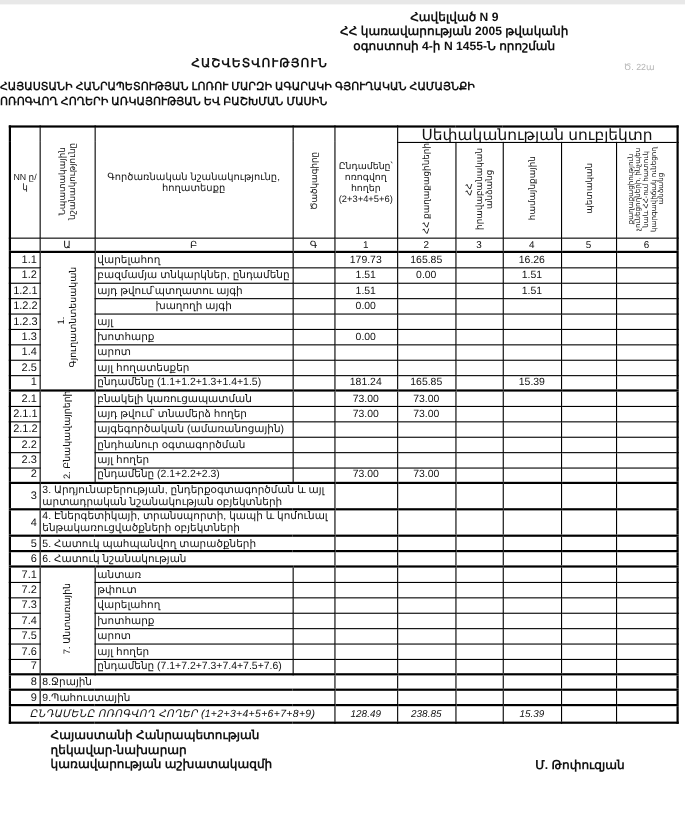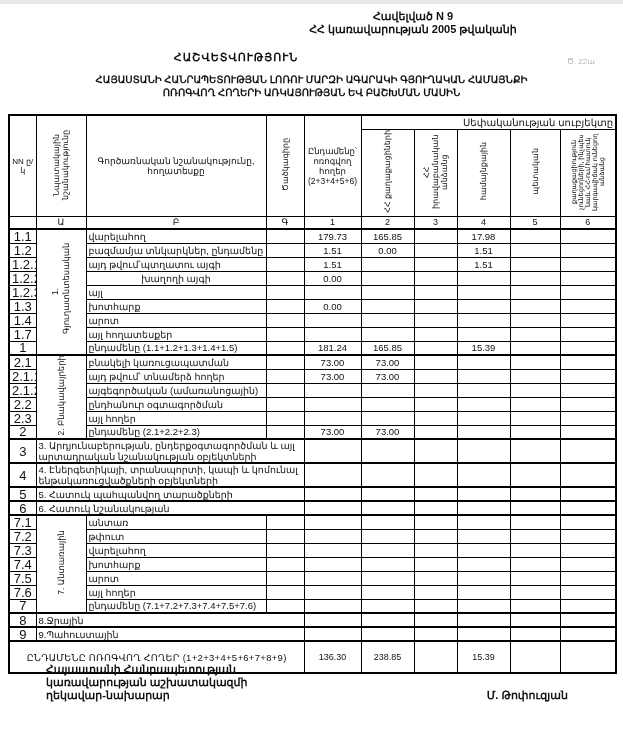--- a/index.html
+++ b/index.html
@@ -8,21 +8,21 @@
     position: relative; width: 623px; height: 743px; margin: 4px auto;
     background: #ffffff; color: #111;
     font-family: "Liberation Sans", sans-serif;
     overflow: hidden;
   }
   .appendix { position:absolute; top:6px; left:248px; width:330px; text-align:center;
     font-size:11px; font-weight:bold; line-height:13px; }
   .report-label { position:absolute; top:47px; left:86px; width:300px; text-align:center;
     font-size:11px; font-weight:bold; letter-spacing:1px; }
   .stamp { position:absolute; top:53px; right:28px; font-size:8px; color:#b5b5b5; }
-  .main-title { position:absolute; top:69px; left:0; width:623px; text-align:center;
+  .main-title { position:absolute; top:69px; left:0; width:623px; 
     font-size:10px; font-weight:bold; line-height:13px; }
   table.report {
     position:absolute; top:110px; left:8px;
     border-collapse: collapse; table-layout: fixed; width:607px;
     font-size:9px;
   }
   table.report col.c-nn   { width:27px; }
   table.report col.c-grp  { width:50px; }
   table.report col.c-act  { width:180px; }
   table.report col.c-code { width:38px; }
@@ -33,51 +33,52 @@
   table.report col.c-v5   { width:50px; }
   table.report col.c-v6   { width:56px; }
   table.report th, table.report td {
     border:1px solid #000; padding:0 2px; overflow:hidden;
     font-weight:normal; vertical-align:middle;
   }
   table.report { border:2px solid #000; }
   th.hdr { font-size:8px; text-align:center; line-height:9px; }
   th.hdr-act { font-size:9px; line-height:10px; }
   th.hdr-total { font-size:8.5px; line-height:10px; }
-  th.own-strip { height:14px; font-size:10px;text-align:right; }
+  th.own-strip { height:14px; font-size:14px; }
   .vert {
     writing-mode: vertical-rl; transform: rotate(180deg);
     white-space: normal; margin:0 auto; display:inline-block;
     max-height:86px;
   }
   tr.vhead th { height:86px; text-align:center; vertical-align:middle; }
   th.own6 { font-size:6.5px; line-height:7px; }
   tr.idx td { height:13px; text-align:center; font-size:9px; padding:0; border-bottom:2px solid #000; }
   tbody td { height:14px; line-height:11px; font-size:9.5px; }
-  td.nn { text-align:center; font-size:13px; }
+  td.nn { text-align:right; font-size:10px; }
   td.val { text-align:center; }
   td.group-cell { text-align:center; font-size:8.5px; }
   td.label.center { text-align:center; }
   td.label .split { display:flex; padding-right:28px; }
   tr.sec td { border-top:2px solid #000; }
-  tr.grand td { border-top:2px solid #000; height:32px; }
+  tr.grand td { border-top:2px solid #000; height:16px;font-style:italic; }
   td.grand-label { text-align:center; font-size:9.5px; letter-spacing:0.3px; }
   .signature { position:absolute; top:659px; left:46px; width:540px; display:flex;
     justify-content:space-between; align-items:flex-end;gap:16px; }
   .sig-lines { font-size:11px; font-weight:bold; line-height:13px; }
   .sig-name { font-size:11px; font-weight:bold; padding-right:18px; }
 </style>
 </head>
 <body>
 
 <div class="page">
 
   <div class="appendix">
     <div>Հավելված N 9</div>
     <div>ՀՀ կառավարության 2005 թվականի</div>
+    <div>օգոստոսի 4-ի N 1455-Ն որոշման</div>
   </div>
 
   <div class="report-label">ՀԱՇՎԵՏՎՈՒԹՅՈՒՆ</div>
   <div class="stamp">Ծ. 22ա</div>
 
   <div class="main-title">
     <div>ՀԱՅԱՍՏԱՆԻ ՀԱՆՐԱՊԵՏՈՒԹՅԱՆ ԼՈՌՈՒ ՄԱՐԶԻ ԱԳԱՐԱԿԻ ԳՅՈՒՂԱԿԱՆ ՀԱՄԱՅՆՔԻ</div>
     <div>ՈՌՈԳՎՈՂ ՀՈՂԵՐԻ ԱՌԿԱՅՈՒԹՅԱՆ ԵՎ ԲԱՇԽՄԱՆ ՄԱՍԻՆ</div>
   </div>
 
@@ -125,21 +126,21 @@
     </thead>
     <tbody id="tbody">
         <tr>
           <td class="nn">1.1</td>
           <td class="group-cell" rowspan="9"><span class="vert">1. Գյուղատնտեսական</span></td>
           <td class="label">վարելահող</td>
           <td class="code-cell"></td>
           <td class="val">179.73</td>
           <td class="val">165.85</td>
           <td class="val"></td>
-          <td class="val">17.98</td>
+          <td class="val">16.26</td>
           <td class="val"></td>
           <td class="val"></td>
         </tr>
         <tr>
           <td class="nn">1.2</td>
           <td class="label">բազմամյա տնկարկներ, ընդամենը</td>
           <td class="code-cell"></td>
           <td class="val">1.51</td>
           <td class="val">0.00</td>
           <td class="val"></td>
@@ -201,21 +202,21 @@
           <td class="label">արոտ</td>
           <td class="code-cell"></td>
           <td class="val"></td>
           <td class="val"></td>
           <td class="val"></td>
           <td class="val"></td>
           <td class="val"></td>
           <td class="val"></td>
         </tr>
         <tr>
-          <td class="nn">1.7</td>
+          <td class="nn">2.5</td>
           <td class="label">այլ հողատեսքեր</td>
           <td class="code-cell"></td>
           <td class="val"></td>
           <td class="val"></td>
           <td class="val"></td>
           <td class="val"></td>
           <td class="val"></td>
           <td class="val"></td>
         </tr>
         <tr>
@@ -431,32 +432,32 @@
           <td class="val"></td>
           <td class="val"></td>
           <td class="val"></td>
           <td class="val"></td>
           <td class="val"></td>
         </tr>
       </tbody>
     <tfoot>
       <tr class="grand">
         <td class="grand-label" colspan="4">ԸՆԴԱՄԵՆԸ ՈՌՈԳՎՈՂ ՀՈՂԵՐ (1+2+3+4+5+6+7+8+9)</td>
-        <td class="val">136.30</td>
+        <td class="val">128.49</td>
         <td class="val">238.85</td>
         <td class="val"></td>
         <td class="val">15.39</td>
         <td class="val"></td>
         <td class="val"></td>
       </tr>
     </tfoot>
   </table>
 
   <div class="signature">
     <div class="sig-lines">
       <div>Հայաստանի Հանրապետության</div>
+      <div>ղեկավար-նախարար</div>
       <div>կառավարության աշխատակազմի</div>
-      <div>ղեկավար-նախարար</div>
     </div>
     <div class="sig-name">Մ. Թոփուզյան</div>
   </div>
 
 </div>
 
 </body></html>

